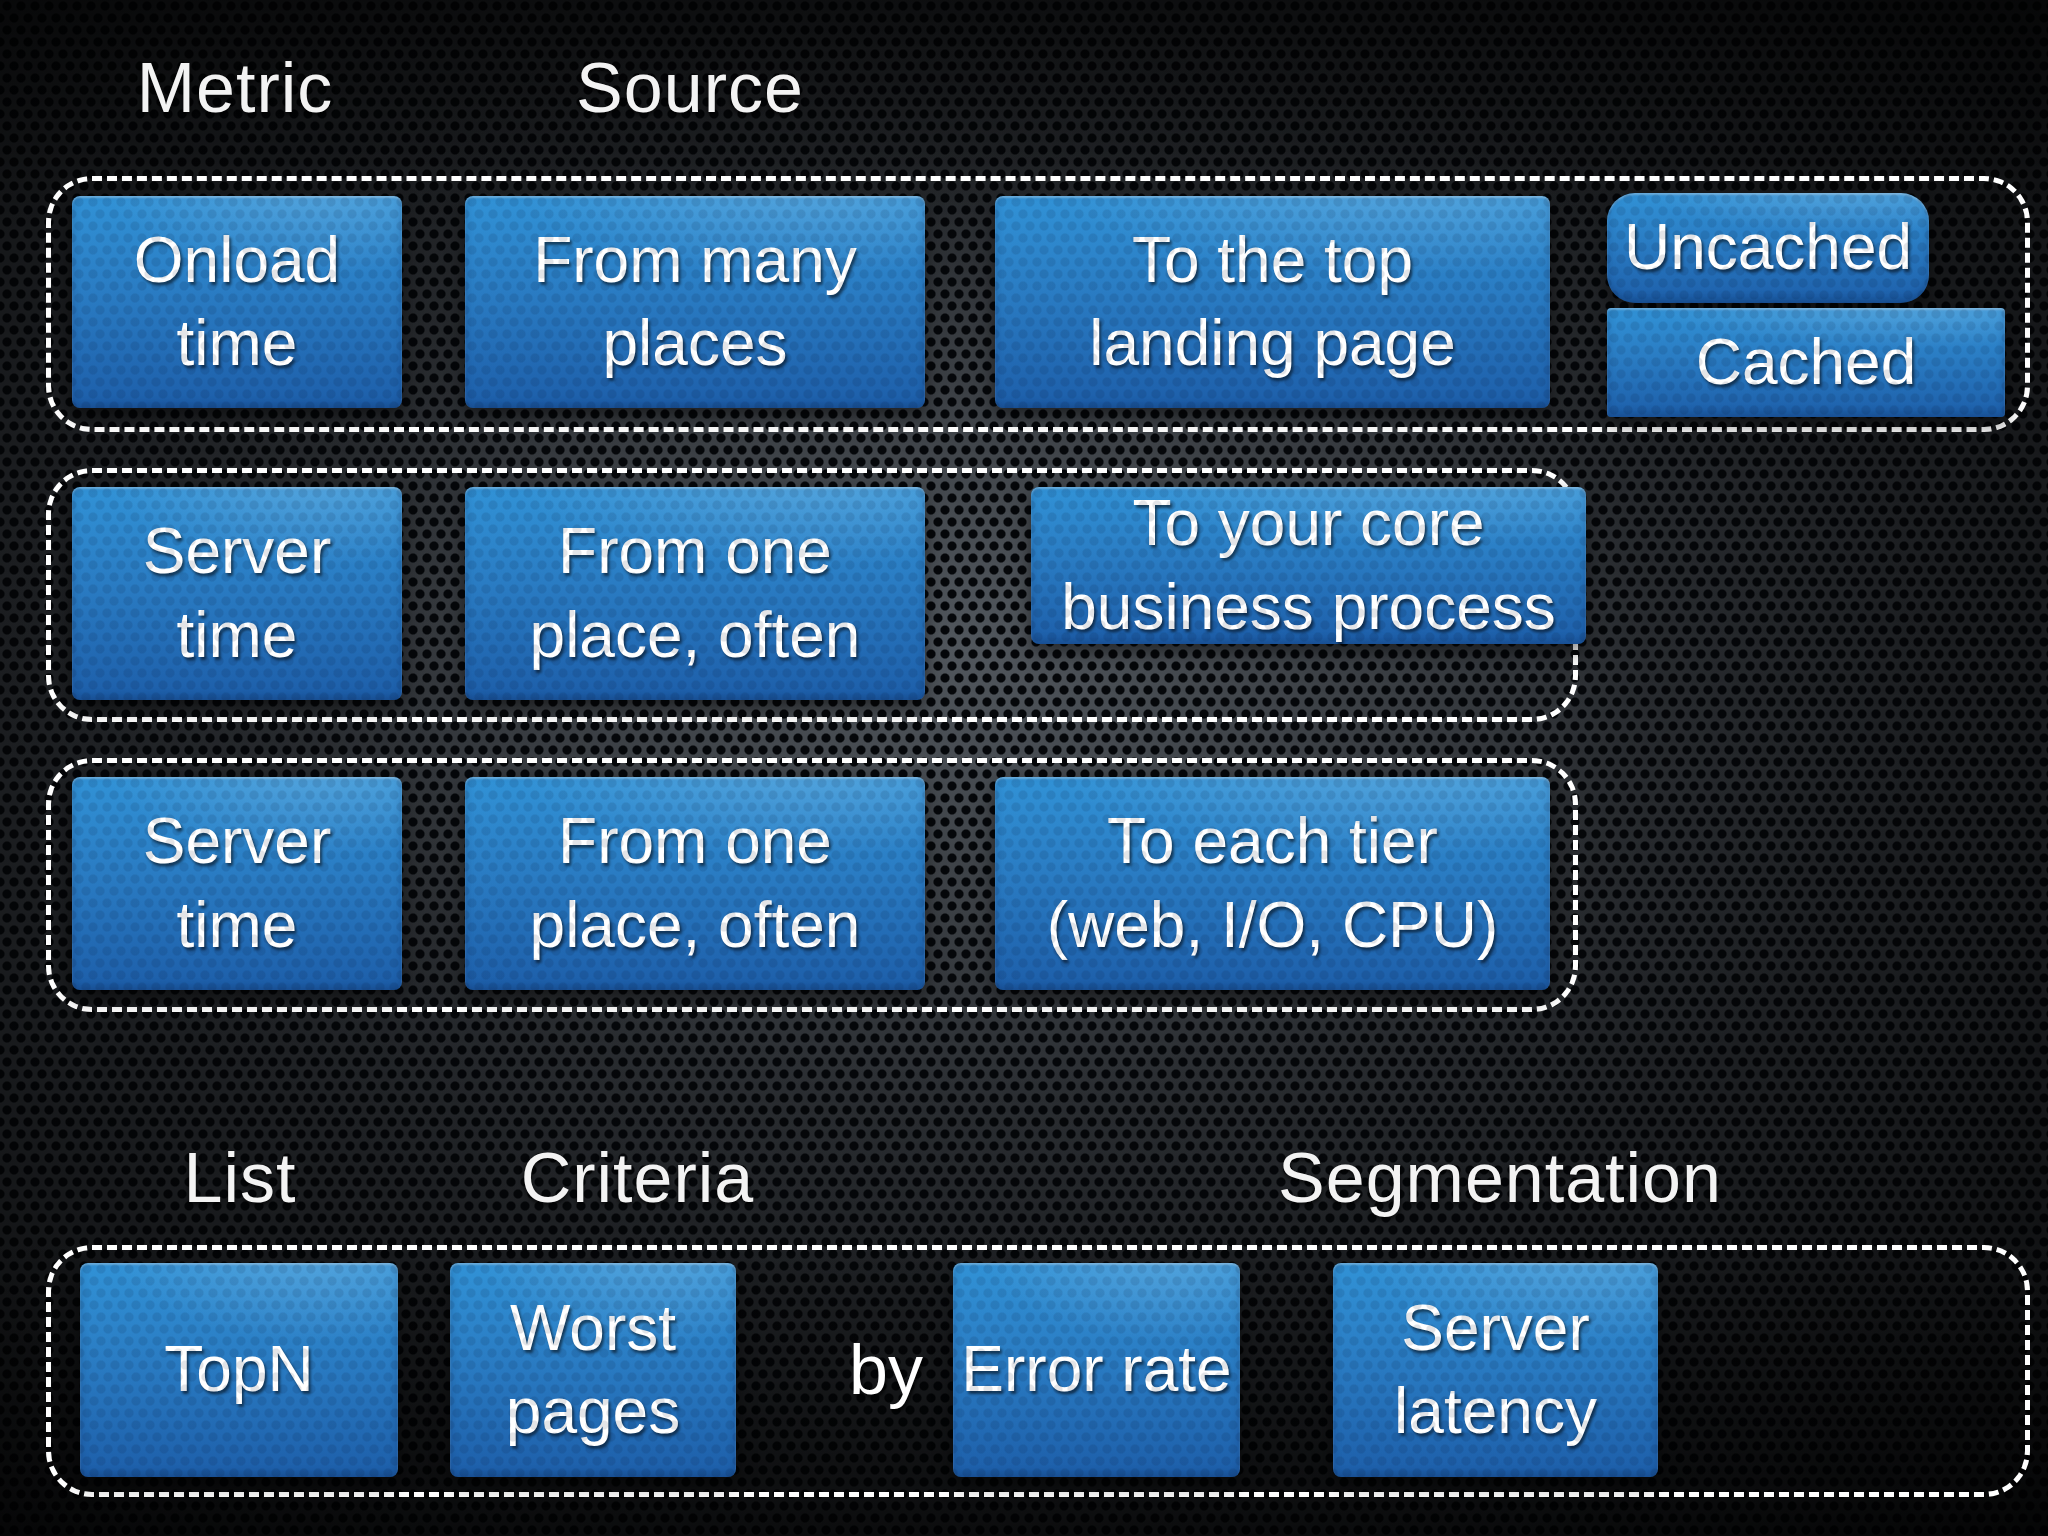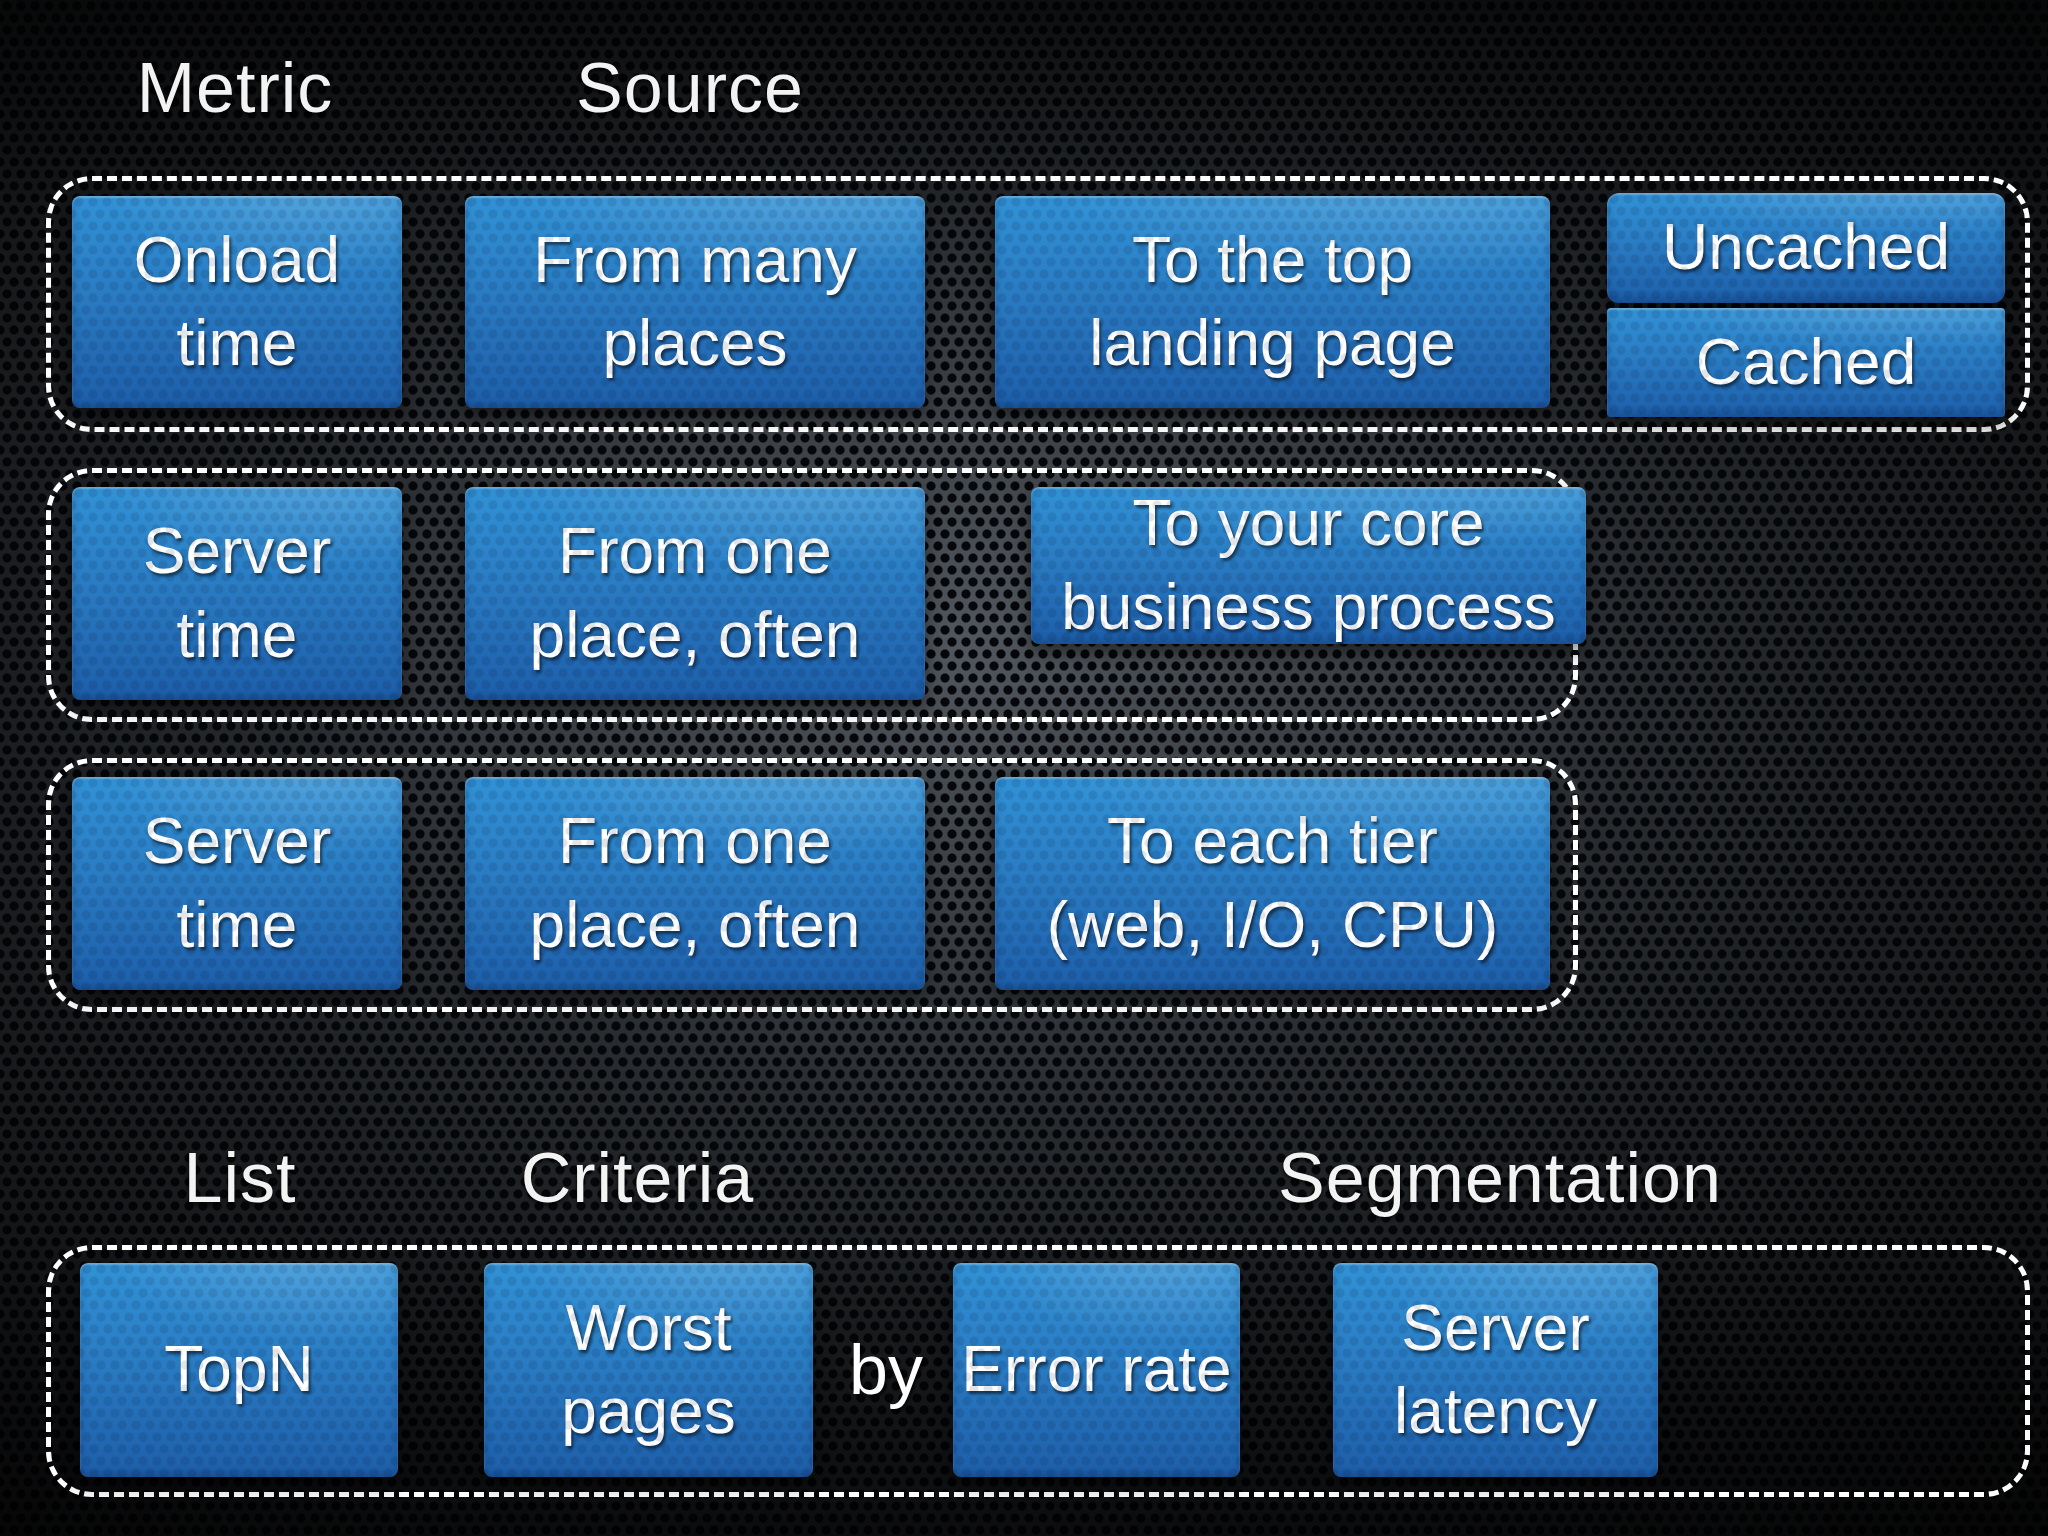--- a/index.html
+++ b/index.html
@@ -71,33 +71,33 @@
   #h-segmentation{left:1230px;top:1142px;width:540px}
   
   .g1{left:46px;top:176px;width:1984px;height:256px}
   .g2{left:46px;top:468px;width:1532px;height:254px}
   .g3{left:46px;top:758px;width:1532px;height:254px}
   .g4{left:46px;top:1245px;width:1984px;height:252px}
   
   .b11{left:72px;top:196px;width:330px;height:212px}
   .b12{left:465px;top:196px;width:460px;height:212px}
   .b13{left:995px;top:196px;width:555px;height:212px}
-  .bu{left:1607px;top:193px;width:398px;height:110px;border-radius:12px}
+  .bu{left:1607px;top:193px;width:322px;height:110px;border-radius:28px}
   .bc{left:1607px;top:308px;width:398px;height:109px;border-radius:4px}
   
   .b21{left:72px;top:487px;width:330px;height:213px}
   .b22{left:465px;top:487px;width:460px;height:213px}
   .b23{left:1031px;top:487px;width:555px;height:157px}
   
   .b31{left:72px;top:777px;width:330px;height:213px}
   .b32{left:465px;top:777px;width:460px;height:213px}
   .b33{left:995px;top:777px;width:555px;height:213px}
   
   .b41{left:80px;top:1263px;width:318px;height:214px}
-  .b42{left:484px;top:1263px;width:329px;height:214px}
+  .b42{left:450px;top:1263px;width:286px;height:214px}
   .b43{left:953px;top:1263px;width:287px;height:214px}
   .b44{left:1333px;top:1263px;width:325px;height:214px}
   .byt{left:826px;top:1263px;width:120px;height:214px}
 </style>
 </head>
 <body>
 
 <div class="stage">
   <div class="bg"></div>
   <div class="vignette"></div>

